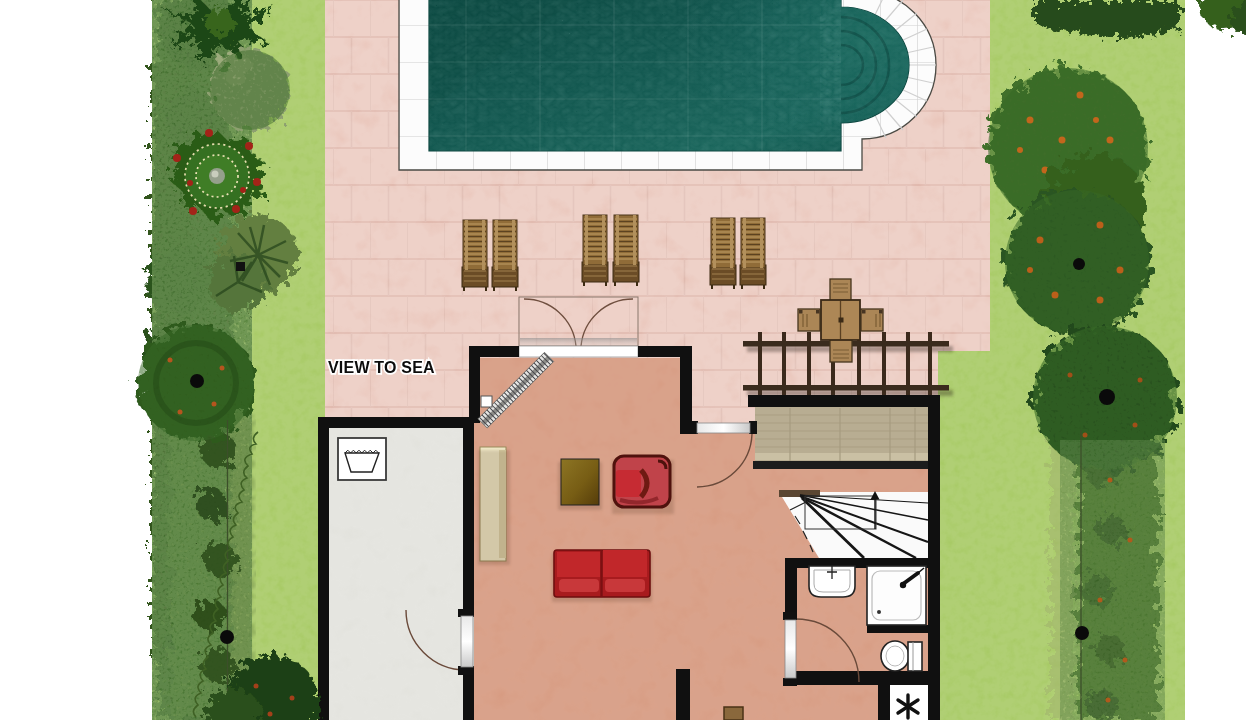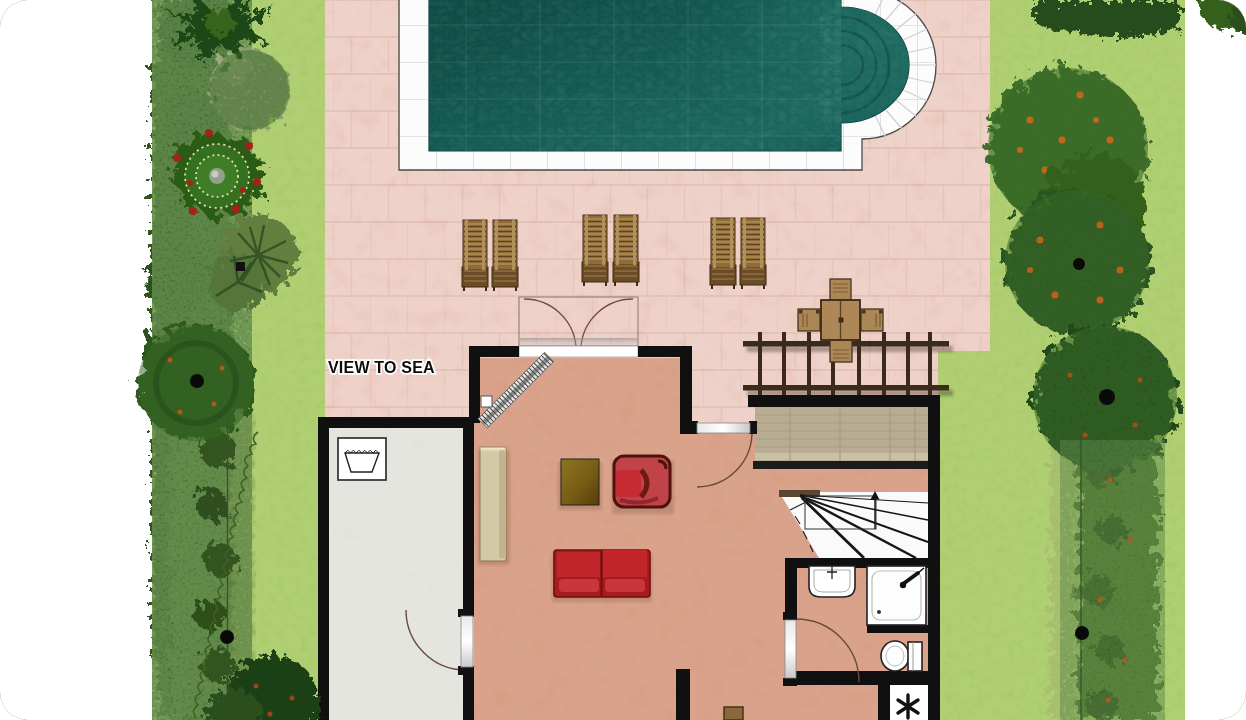--- a/index.html
+++ b/index.html
@@ -1,16 +1,16 @@
 <!DOCTYPE html>
 <html><head>
 <meta charset="utf-8">
 <style>
 html,body{margin:0;padding:0;background:#fff;}
-#wrap{width:1246px;height:720px;overflow:hidden;position:relative;background:#4d7c0f;border-radius:28px;}
+#wrap{width:1246px;height:720px;overflow:hidden;position:relative;background:#4d7c0f;}
 svg{display:block;}
 </style>
 </head>
 <body>
 <div id="wrap">
 <svg width="1246" height="720" viewBox="0 0 1246 720" font-family="Liberation Sans, sans-serif">
 <defs>
   <filter id="grain" x="0%" y="0%" width="100%" height="100%">
     <feTurbulence type="fractalNoise" baseFrequency="0.13" numOctaves="3" seed="11" result="n"></feTurbulence>
     <feColorMatrix in="n" type="matrix" values="0 0 0 0 1  0 0 0 0 1  0 0 0 0 1  0.9 0.9 0 0 0"></feColorMatrix>

